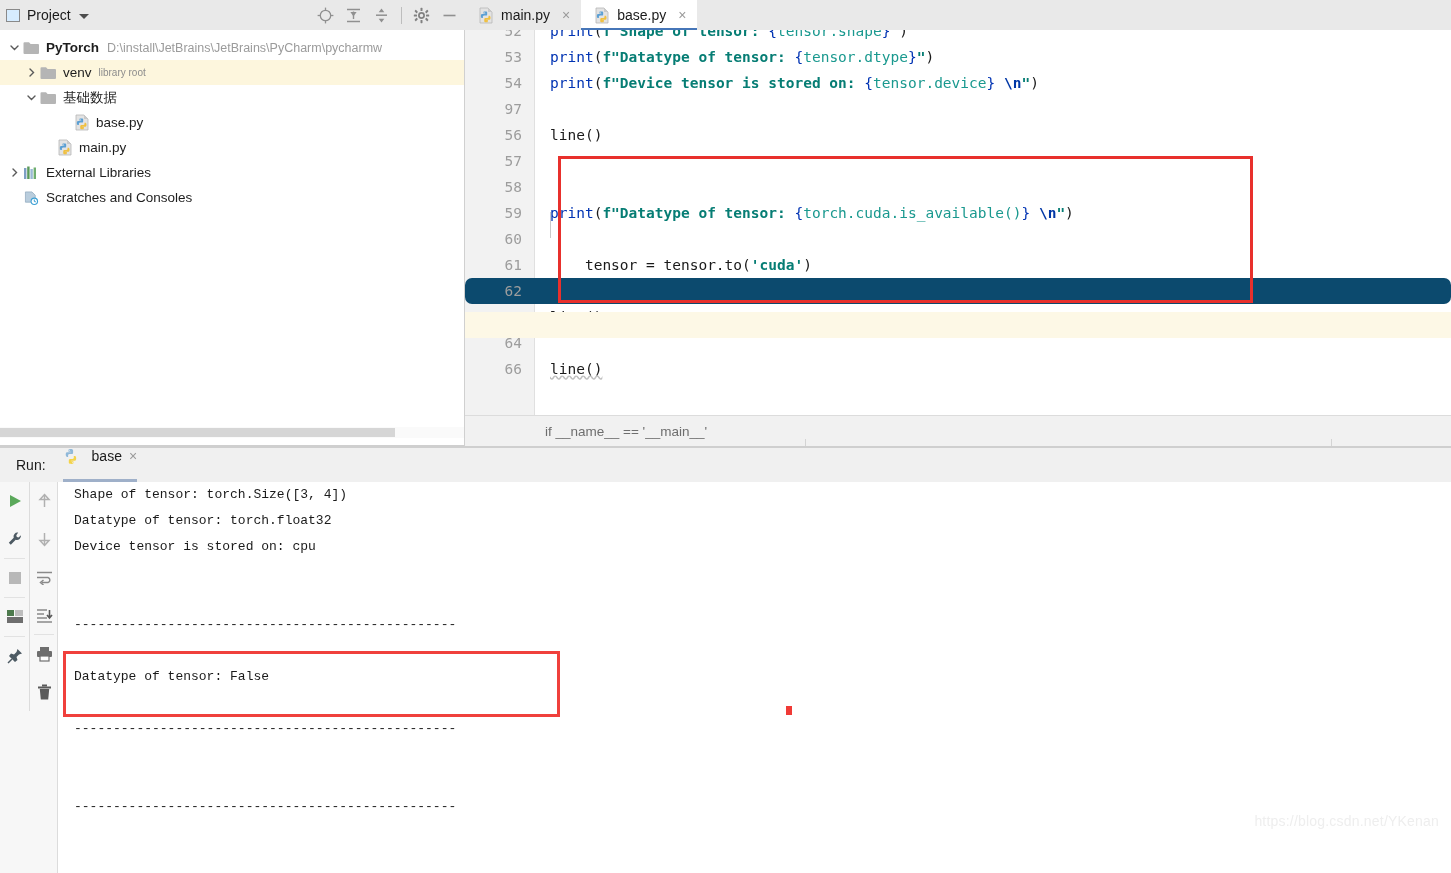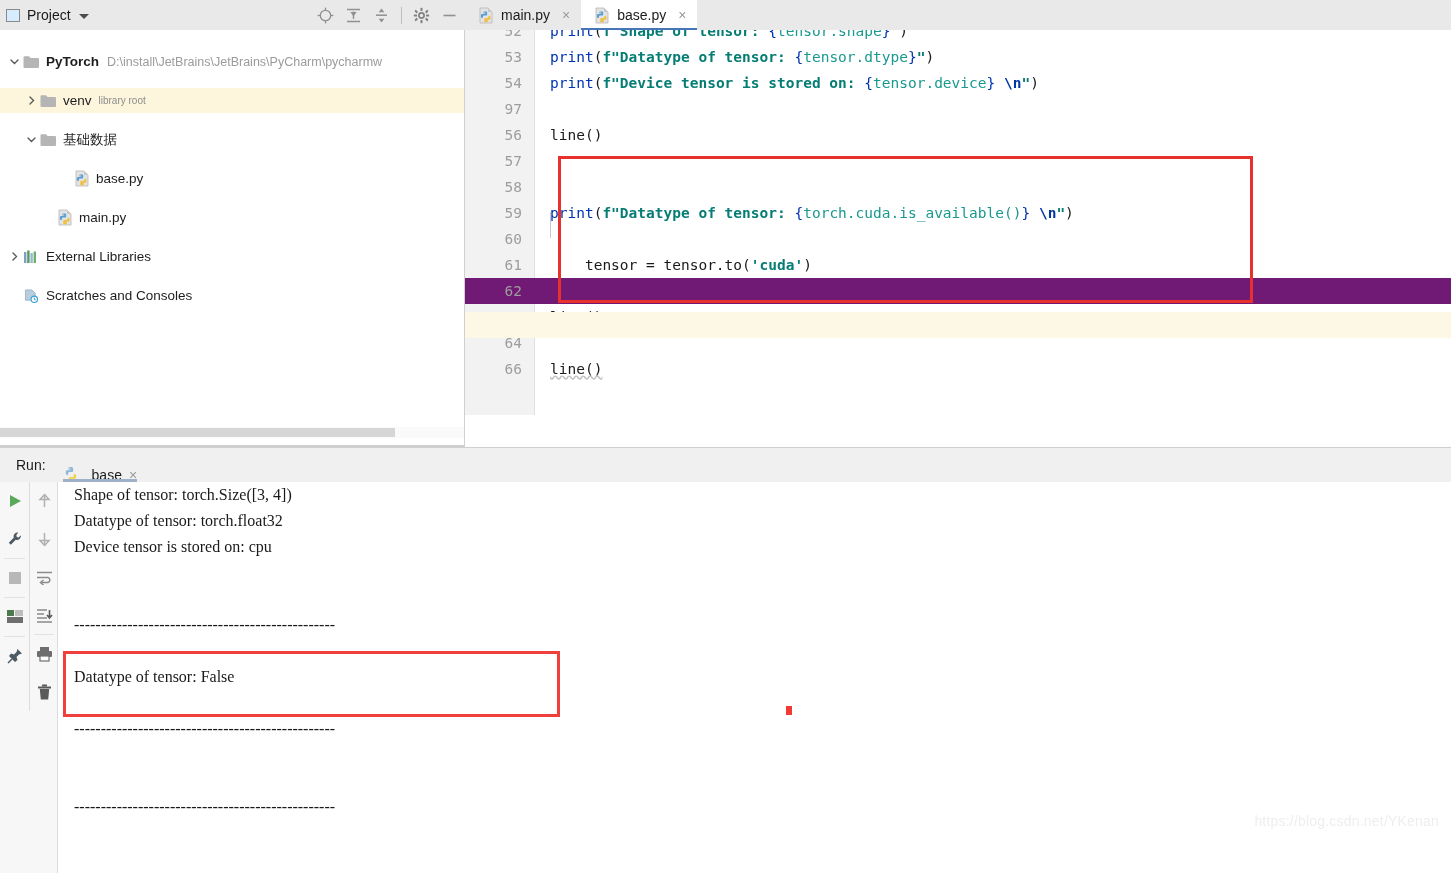--- a/index.html
+++ b/index.html
@@ -35,21 +35,21 @@
     position: absolute; right: 7px; top: 0; height: 30px;
     display: flex; align-items: center; gap: 11px;
   }
   .hicon { width: 17px; height: 17px; opacity: .72; }
   .hsep { width: 1px; height: 17px; background: #bdbdbd; }
 
   
   #tree { padding-top: 5px; font-size: 13.5px; color: #1d1d1d; }
   .tree-row {
     display: flex; align-items: center; height: 25px;
-    padding-left: 6px; white-space: nowrap; position: relative; margin-top: 14px;
+    padding-left: 6px; white-space: nowrap; position: relative;
   }
   .tree-row.sel { background: #fdf6dd; }
   .twisty { width: 17px; flex: 0 0 17px; display: flex; justify-content: center; }
   .twisty svg { display: block; }
   .ind1 { margin-left: 0px; }
   .ind2 { margin-left: 17px; }
   .ind3 { margin-left: 34px; }
   .ind4 { margin-left: 51px; }
   .folder-ic { width: 17px; height: 14px; margin-right: 6px; flex: 0 0 17px; }
   .py-ic { width: 16px; height: 17px; margin-right: 6px; flex: 0 0 16px; }
@@ -102,21 +102,21 @@
   #gutter {
     position: absolute; left: 0; top: 0; width: 69px; height: 385px;
     background: #f2f2f2;
   }
   #gutter-line { position: absolute; left: 69px; top: 0; width: 1px; height: 385px; background: #e0e0e0; }
   .code-row {
     position: relative; height: 26px; line-height: 26px;
     font-family: "DejaVu Sans Mono", monospace; font-size: 14.5px;
     white-space: pre;
   }
-  .code-row.caret { background: #701a75; }
+  .code-row.caret { background: #0c4a6e; border-radius: 7px; }
   .lnum {
     position: absolute; left: 0; width: 57px; text-align: right;
     color: #9d9d9d; font-family: "DejaVu Sans Mono", monospace; font-size: 14.5px;
   }
   .ctext { position: absolute; left: 85px; }
   .k-func   { color: #0033b3; }
   .k-kw     { color: #0033b3; font-weight: bold; }
   .k-str    { color: #1a998f; }
   .k-strb   { color: #067d74; font-weight: bold; }
   .k-brace  { color: #0033b3; }
@@ -156,21 +156,21 @@
     position: absolute; left: 0; top: 447px; width: 1451px; height: 426px;
     background: #ffffff;
   }
   #run-header {
     position: relative; height: 35px; background: #f0f0f0;
     border-top: 1px solid #cfcfcf;
     display: flex; align-items: center;
   }
   #run-label { font-size: 14px; color: #1b1b1b; margin-left: 0px; padding-left: 16px; }
   #run-tab {
-    display: flex; align-items: flex-end; gap: 7px;
+    display: flex; align-items: flex-start; gap: 7px;
     margin-left: 17px; height: 35px; position: relative;
   }
   #run-tab-name { font-size: 14px; color: #1b1b1b; }
   #run-tab-close { font-size: 14px; color: #9a9a9a; }
   #run-tab-underline {
     position: absolute; left: 0; right: 0; bottom: 1px; height: 3px; background: #9fb0c9;
   }
 
   #run-left-toolbar {
     position: absolute; left: 0; top: 35px; width: 58px; height: 391px;
@@ -186,21 +186,21 @@
   #tb-col-right-edge {
     position: absolute; left: 57px; top: 35px; width: 1px; height: 391px; background: #dcdcdc;
   }
 
   #console {
     position: absolute; left: 58px; top: 35px; width: 1393px; height: 391px;
     background: #ffffff; overflow: hidden;
   }
   .con-row {
     height: 26px; line-height: 26px; padding-left: 16px;
-    font-family: Liberation Serif, serif; font-size: 16px;
+    font-family: Liberation Mono, monospace; font-size: 13px;
     color: #1a1a1a; white-space: pre;
   }
   #console-redbox {
     position: absolute; left: 63px; top: 651px; width: 497px; height: 66px;
     border: 3px solid #f0403c; z-index: 4; pointer-events: none;
   }
   #red-dot {
     position: absolute; left: 786px; top: 706px; width: 6px; height: 9px;
     background: #f03a36; z-index: 4;
   }
@@ -419,20 +419,26 @@
           <div class="code-row"><span class="lnum">60</span></div>
           <div class="code-row"><span class="lnum">61</span><span class="ctext"><span class="k-plain">    tensor = tensor.to(</span><span class="k-strb">'cuda'</span><span class="k-plain">)</span></span></div>
           <div class="code-row caret"><span class="lnum">62</span><span class="ctext"></span></div>
           <div class="code-row"><span class="lnum">63</span><span class="ctext"><span class="k-plain">line()</span></span></div>
           <div class="code-row"><span class="lnum">64</span><span class="ctext"></span></div>
           <div class="code-row"><span class="lnum">66</span><span class="ctext squiggle"><span class="k-plain">line()</span></span></div>
         </div>
       <div id="indent-guide"></div>
     </div>
 
+    <div id="breadcrumb-bar">
+      <span id="breadcrumb-text">if __name__ == '__main__'</span>
+      <div id="bc-sep1"></div>
+      <div id="bc-sep2"></div>
+      <div id="bc-bottom"></div>
+    </div>
   </div>
 
   <div id="caret-strip"></div>
   <div id="code-redbox"></div>
 
   <div id="run-panel">
 
     <div id="run-header">
       <span id="run-label">Run:</span>
       <div id="run-tab">

